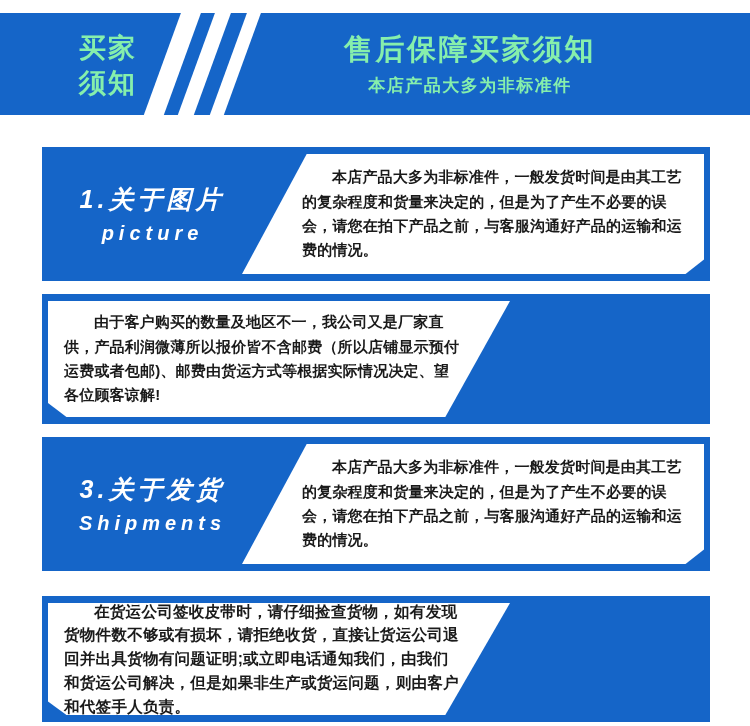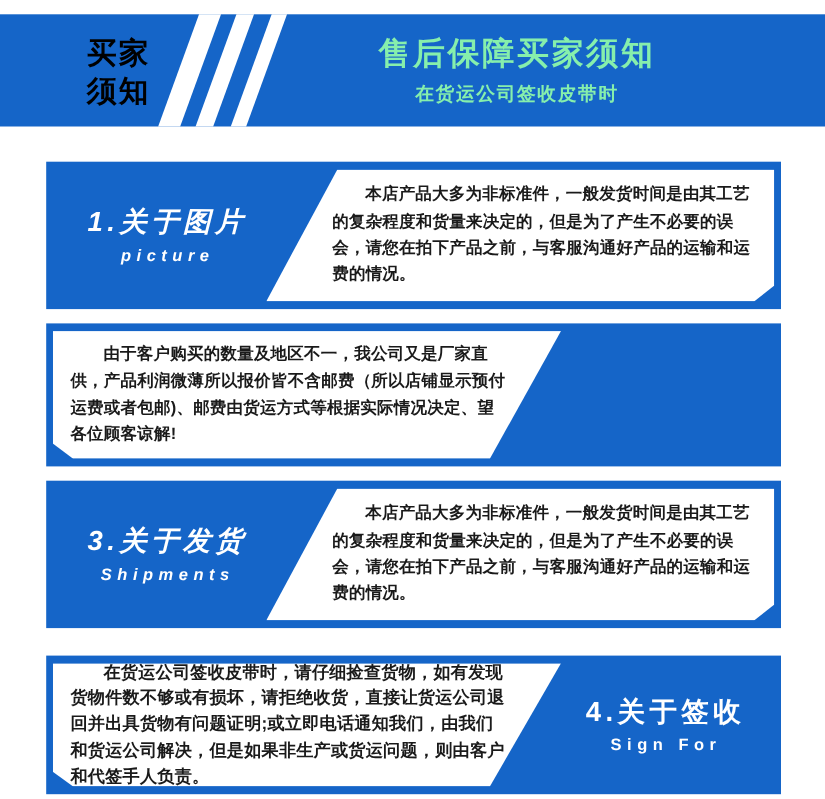--- a/index.html
+++ b/index.html
@@ -16,21 +16,21 @@
     position:absolute; left:0; top:13px;
     width:750px; height:102px;
     background:#1565C8;
     overflow:hidden;
   }
   .header-left{
     position:absolute; left:48px; top:16px;
     width:120px; height:74px;
     display:flex; flex-direction:column;
     align-items:center; justify-content:center;
-    color:#000000;
+    color:#86efac;
     font-size:27px; font-weight:bold;
     line-height:1.30;
     letter-spacing:2px;
     white-space:nowrap;
   }
   .slashes{
     position:absolute; left:160px; top:0;
     width:130px; height:102px;
   }
   .slash{
@@ -85,21 +85,21 @@
   .label.left{ left:6px;font-style:italic; }
   .label.right{ right:4px; }
   .label-cn{
     font-size:25px; font-weight:bold;
     letter-spacing:4px; line-height:1.2;
     white-space:nowrap;
     padding-left:3px;
   }
   .label-en{
     margin-top:7px;
-    font-size:15px; font-weight:bold;
+    font-size:20px; font-weight:bold;
     letter-spacing:5px; line-height:1.2;
     white-space:nowrap;
     padding-left:4px;
   }
 
   
   .panel{
     position:absolute; top:7px; bottom:7px;
     background:#ffffff;
     display:flex; align-items:center;
@@ -145,21 +145,21 @@
     </div>
 
     <div class="slashes">
       <span class="slash s1"></span>
       <span class="slash s2"></span>
       <span class="slash s3"></span>
     </div>
 
     <div class="header-center">
       <div class="header-title">售后保障买家须知</div>
-      <div class="header-sub">在货运公司签收皮带时</div>
+      <div class="header-sub">本店产品大多为非标准件</div>
     </div>
   </div>
 
   <div class="block b1">
     <div class="label left">
       <div class="label-cn">1.关于图片</div>
       <div class="label-en">picture</div>
     </div>
     <div class="panel pright">
       <div class="panel-inner">本店产品大多为非标准件，一般发货时间是由其工艺的复杂程度和货量来决定的，但是为了产生不必要的误会，请您在拍下产品之前，与客服沟通好产品的运输和运费的情况。</div>
@@ -176,22 +176,18 @@
     <div class="label left">
       <div class="label-cn">3.关于发货</div>
       <div class="label-en">Shipments</div>
     </div>
     <div class="panel pright">
       <div class="panel-inner">本店产品大多为非标准件，一般发货时间是由其工艺的复杂程度和货量来决定的，但是为了产生不必要的误会，请您在拍下产品之前，与客服沟通好产品的运输和运费的情况。</div>
     </div>
   </div>
 
   <div class="block b4">
-    <div class="label right">
-      <div class="label-cn">4.关于签收</div>
-      <div class="label-en">Sign For</div>
-    </div>
     <div class="panel pleft tall">
       <div class="panel-inner">在货运公司签收皮带时，请仔细捡查货物，如有发现货物件数不够或有损坏，请拒绝收货，直接让货运公司退回并出具货物有问题证明;或立即电话通知我们，由我们和货运公司解决，但是如果非生产或货运问题，则由客户和代签手人负责。</div>
     </div>
   </div>
 
 </div>
 
 </body></html>

